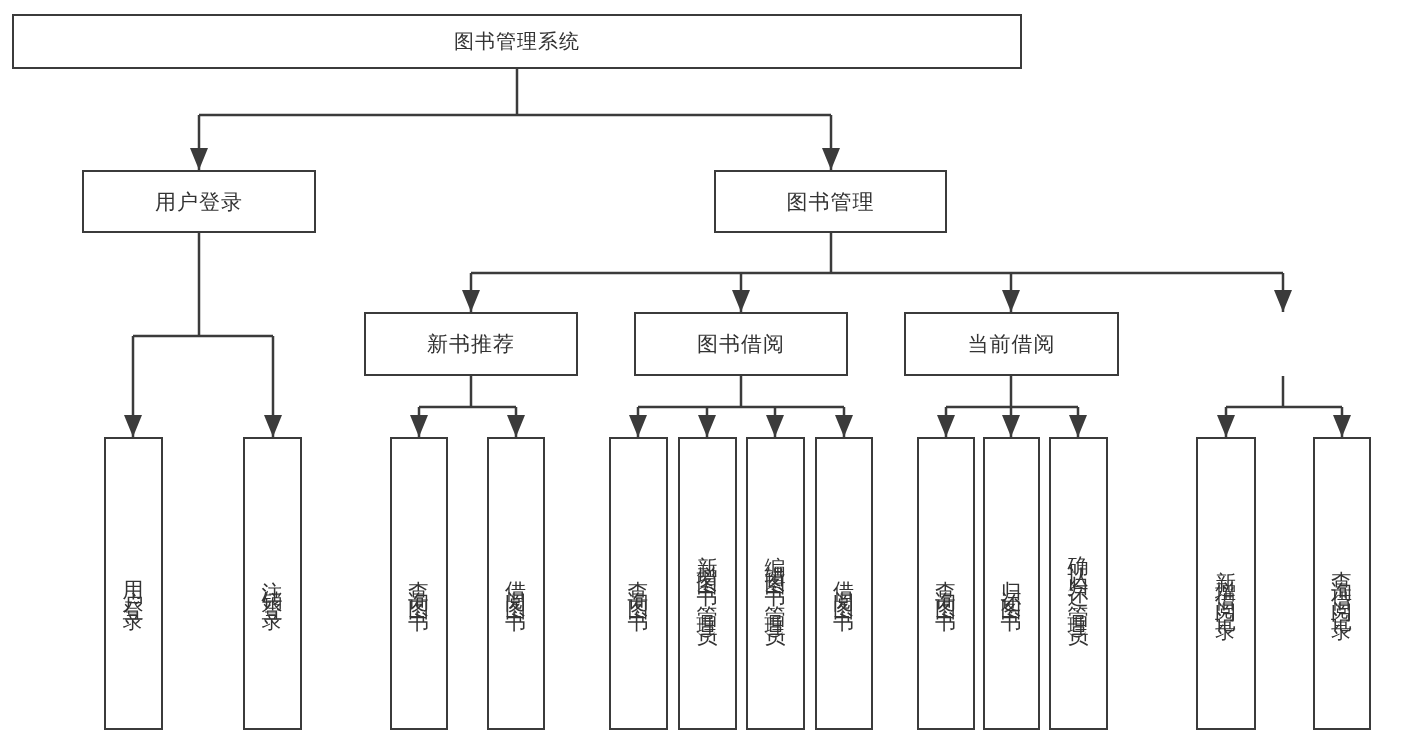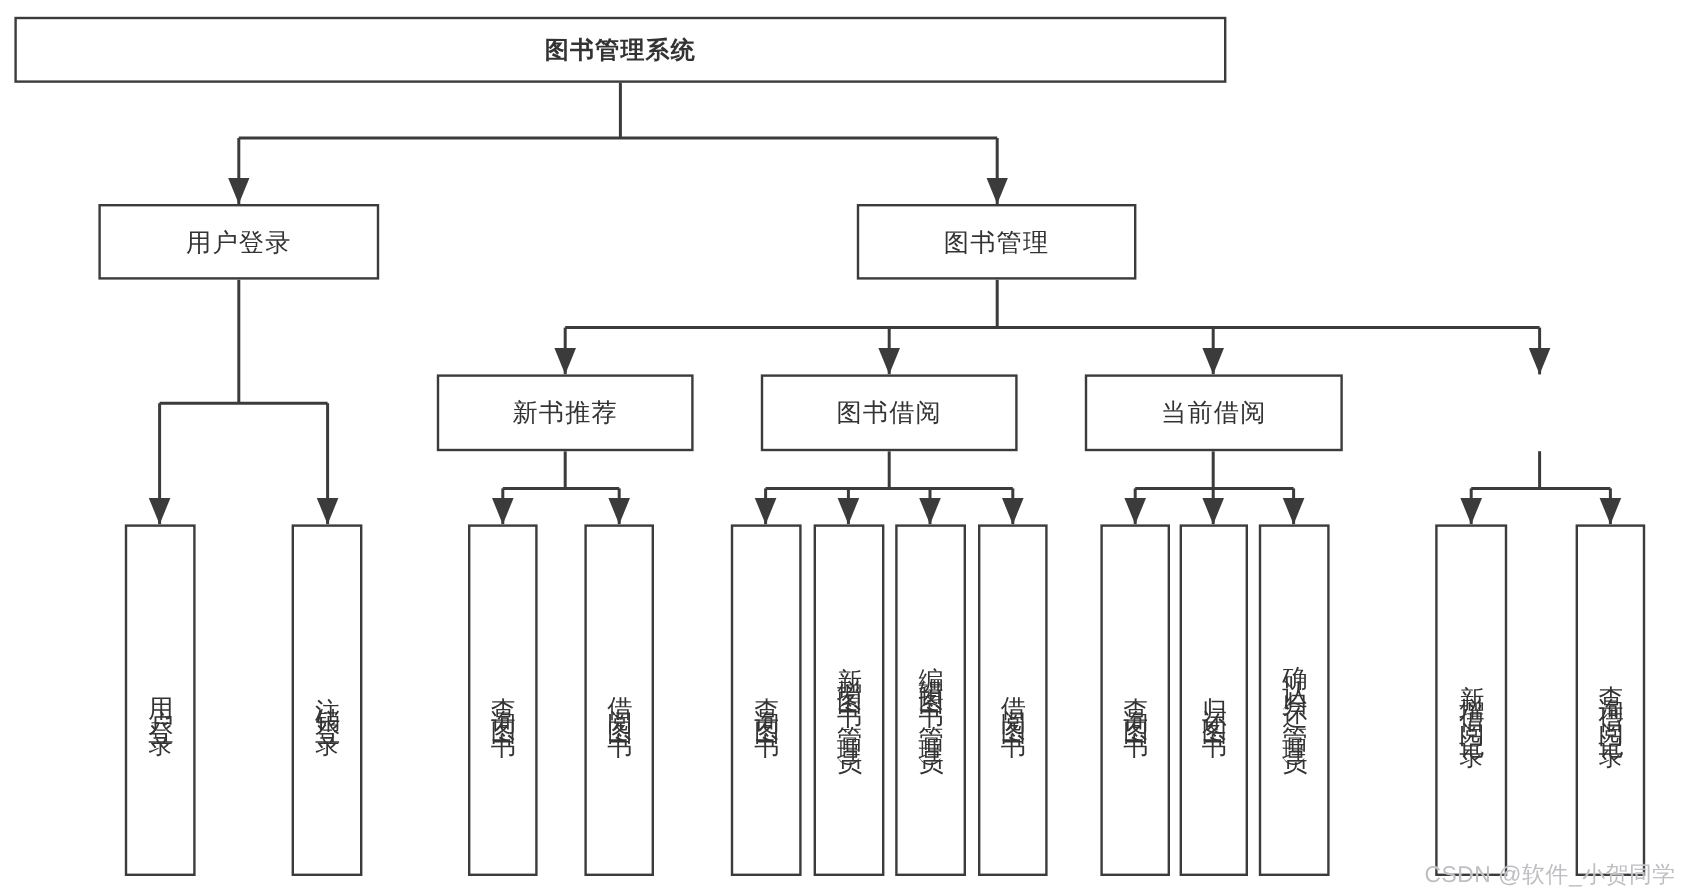--- a/index.html
+++ b/index.html
@@ -9,21 +9,21 @@
   }
   .wires{position:absolute;left:0;top:0;width:1405px;height:747px;}
   .box{
     position:absolute;box-sizing:border-box;
     border:2.5px solid var(--line,#3b3b3b);
     background:#fff;color:var(--text,#333);
     display:flex;align-items:center;justify-content:center;
     z-index:2;
   }
   .h{font-size:21px;letter-spacing:1px;white-space:nowrap;}
-  .root-box{font-size:20px;font-weight:bold;}
+  .root-box{font-size:20px;}
   .v{
     writing-mode:vertical-rl;text-orientation:mixed;
     font-size:21px;letter-spacing:10px;line-height:1;
   }
   .watermark{
     position:absolute;z-index:5;
     font-size:19px;letter-spacing:0.5px;white-space:nowrap;
     color:var(--wm,#bfbfc3);
     text-shadow:0 0 1px rgba(255,255,255,0.85);
   }
@@ -141,15 +141,14 @@
     <span>确认归还（管理员）</span>
   </div>
 
   <div class="box v" style="left:1196px;top:437px;width:60px;height:293px">
     <span>新增借阅记录</span>
   </div>
   <div class="box v" style="left:1313px;top:437px;width:58px;height:293px">
     <span>查询借阅记录</span>
   </div>
 
-  <div class="watermark" style="left:1187px;top:716px">CSDN @软件_小贺同学</div>
 
 </div>
 
 </body></html>

